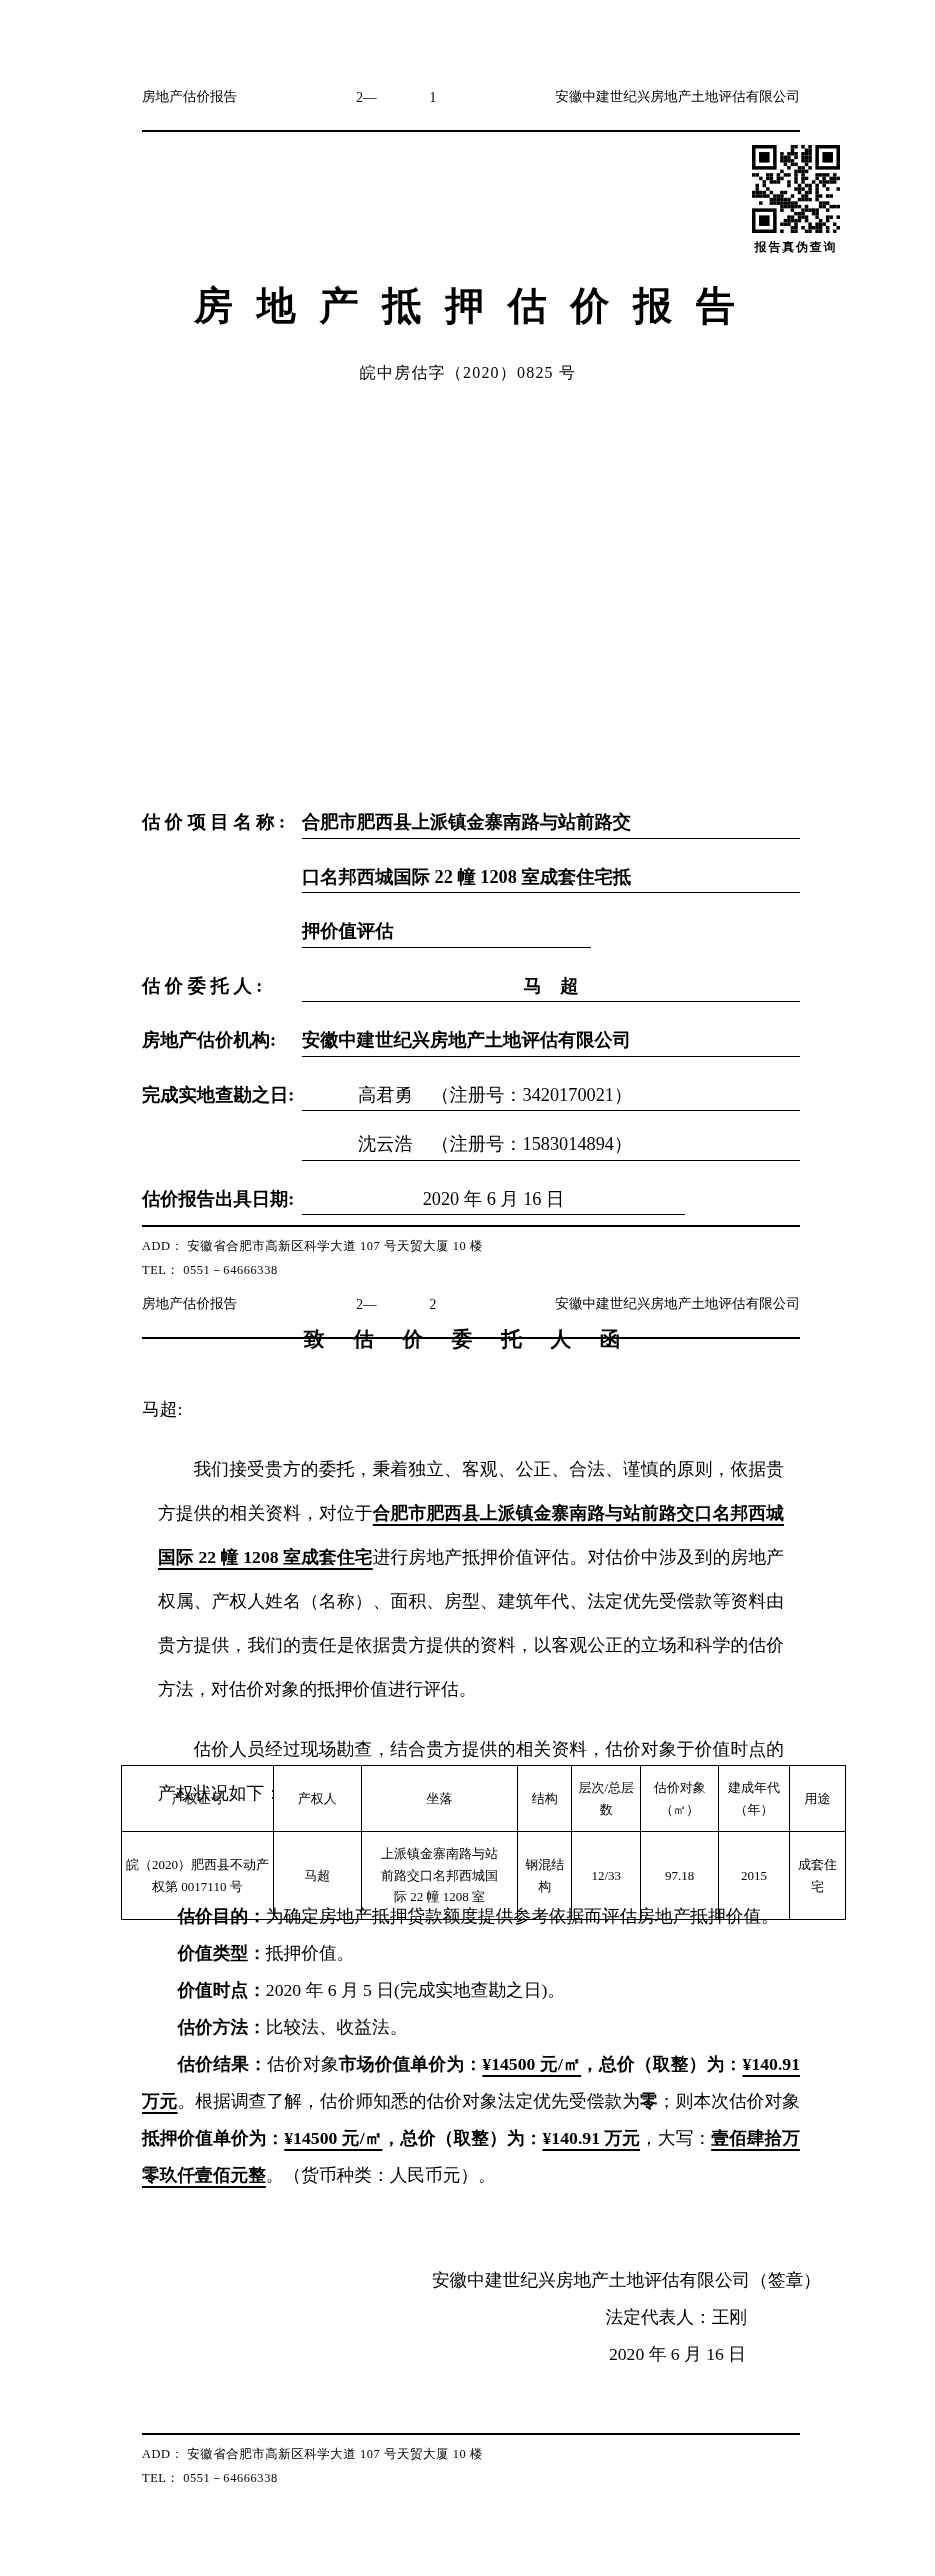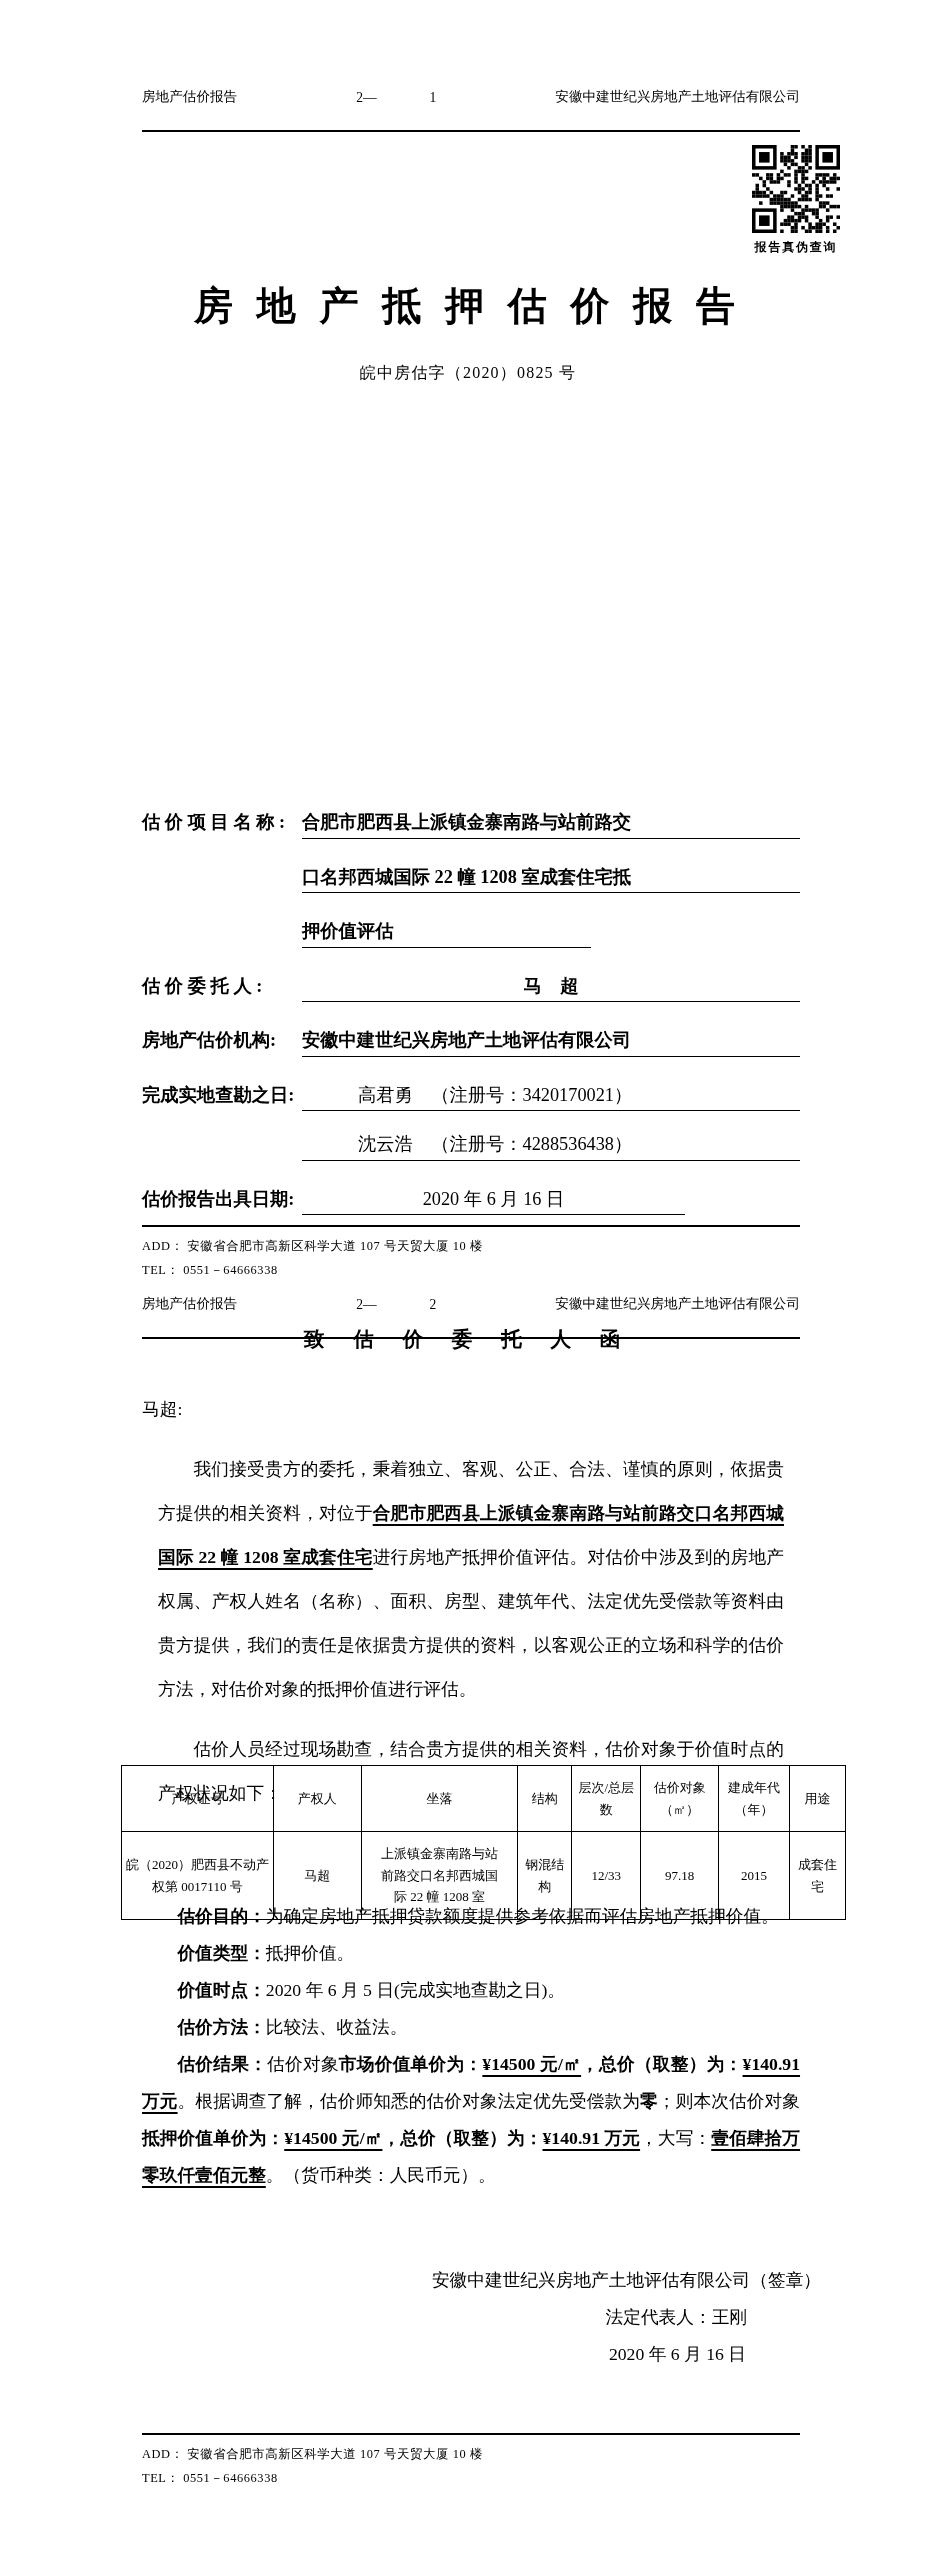--- a/index.html
+++ b/index.html
@@ -327,21 +327,21 @@
     <div class="frow">
       <div class="flbl">房地产估价机构:</div>
       <div class="fval bold">安徽中建世纪兴房地产土地评估有限公司</div>
     </div>
     <div class="frow">
       <div class="flbl">完成实地查勘之日:</div>
       <div class="fval ind">高君勇　（注册号：3420170021）</div>
     </div>
     <div class="frow">
       <div class="flbl h76"></div>
-      <div class="fval ind h76">沈云浩　（注册号：4288536438）</div>
+      <div class="fval ind h76">沈云浩　（注册号：1583014894）</div>
     </div>
     <div class="frow">
       <div class="flbl">估价报告出具日期:</div>
       <div class="fval datev">2020 年 6 月 16 日</div>
       <div class="fspacer"></div>
     </div>
   </div>
 
   <div class="runfoot" style="top:1225px;">
     <div>ADD： 安徽省合肥市高新区科学大道 107 号天贸大厦 10 楼</div>

